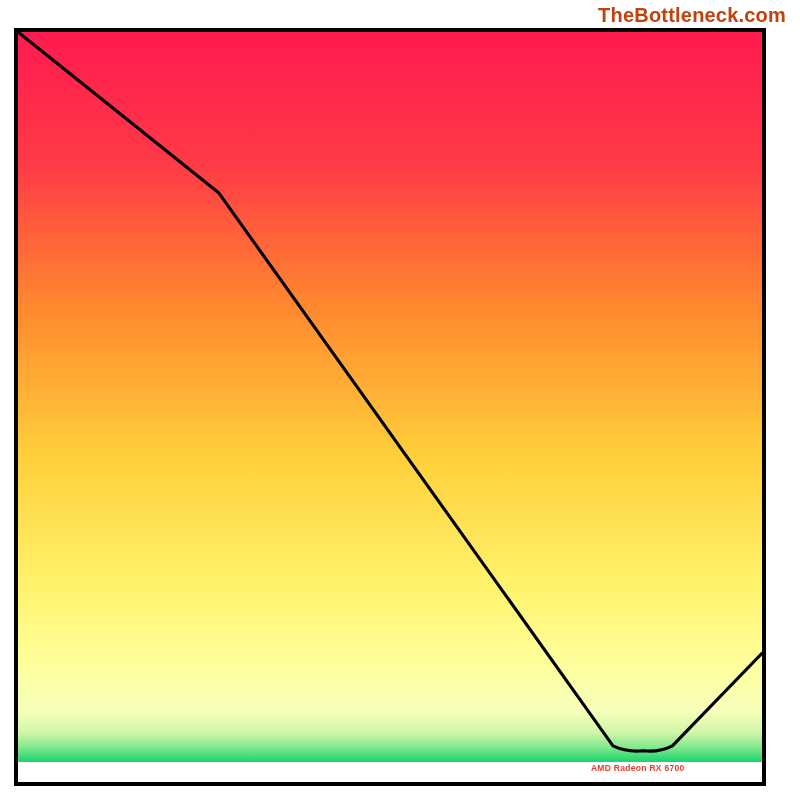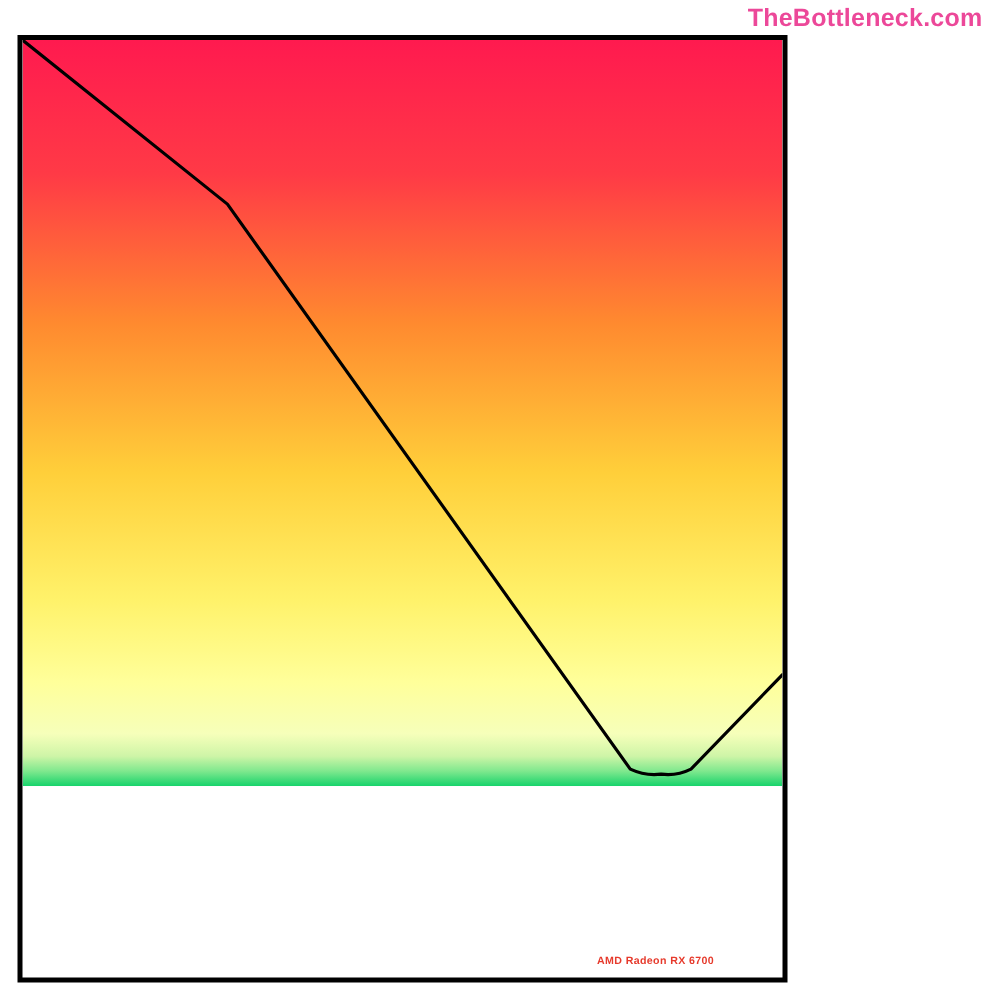--- a/index.html
+++ b/index.html
@@ -10,28 +10,28 @@
     height: 800px;
     background: #fff;
   }
   .attribution {
     position: absolute;
     top: 4px;
     right: 14px;
     font-family: Arial, Helvetica, sans-serif;
     font-size: 20px;
     font-weight: 600;
-    color: #ec4899;
+    color: #c2410c;
     letter-spacing: 0.2px;
   }
   .plot {
     position: absolute;
     left: 14px;
     top: 28px;
-    width: 616px;
+    width: 752px;
     height: 758px;
     border: 4px solid #000;
     overflow: hidden;
   }
   .gradient {
     position: absolute;
     inset: 0;
   }
   .line-layer {
     position: absolute;

